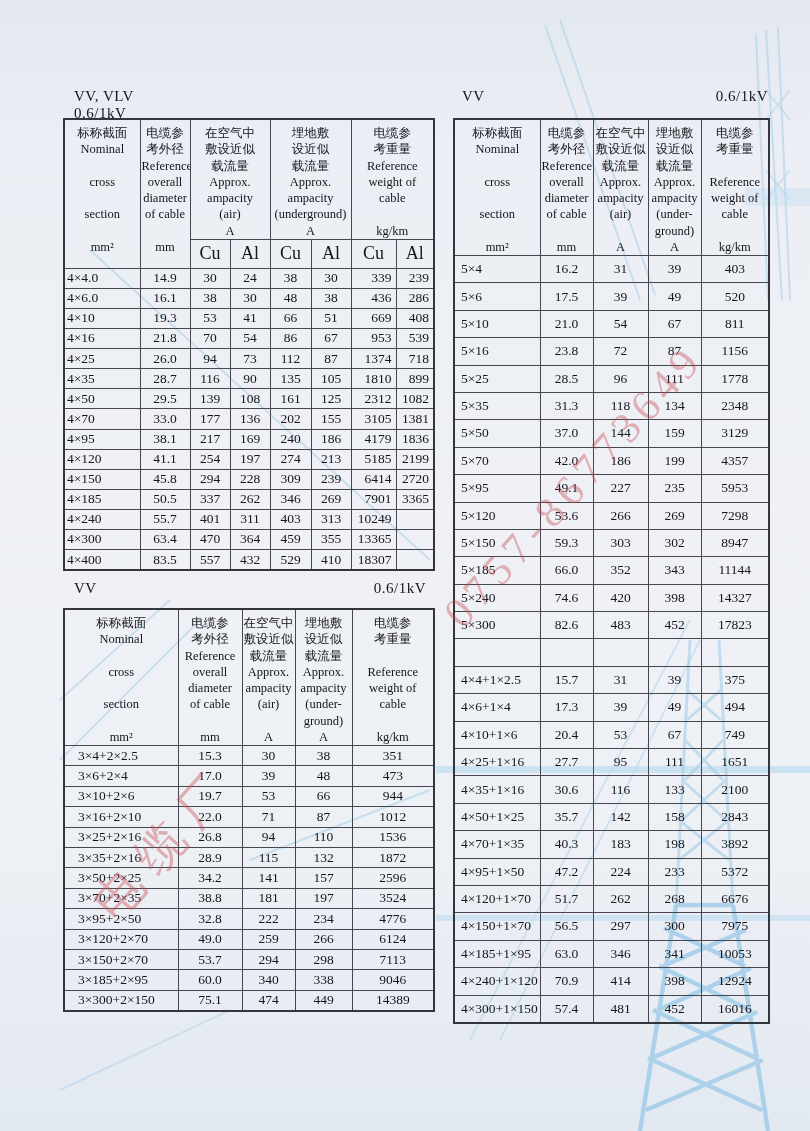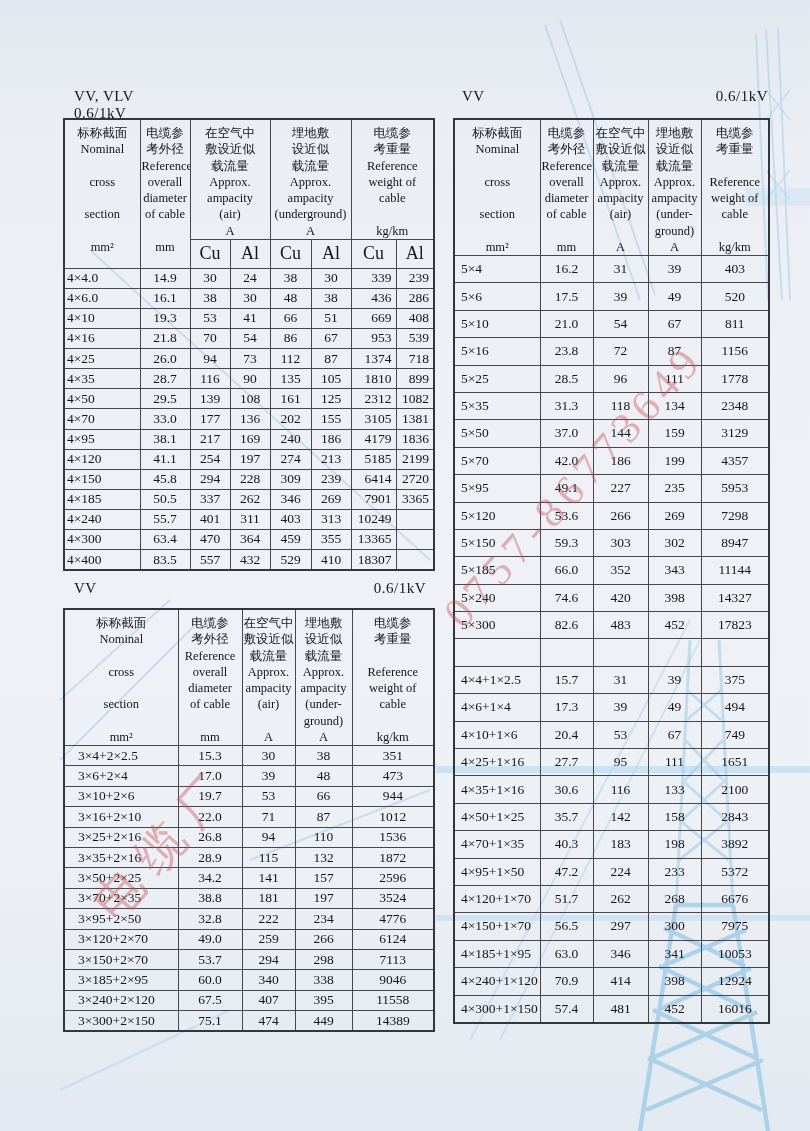--- a/index.html
+++ b/index.html
@@ -709,27 +709,20 @@
           <td>7113</td>
         </tr>
         <tr>
           <td>3×185+2×95</td>
           <td>60.0</td>
           <td>340</td>
           <td>338</td>
           <td>9046</td>
         </tr>
         <tr>
-          <td>3×240+2×120</td>
-          <td>67.5</td>
-          <td>407</td>
-          <td>395</td>
-          <td>11558</td>
-        </tr>
-        <tr>
           <td>3×300+2×150</td>
           <td>75.1</td>
           <td>474</td>
           <td>449</td>
           <td>14389</td>
         </tr>
       </tbody>
   </table>
 
 </div>

